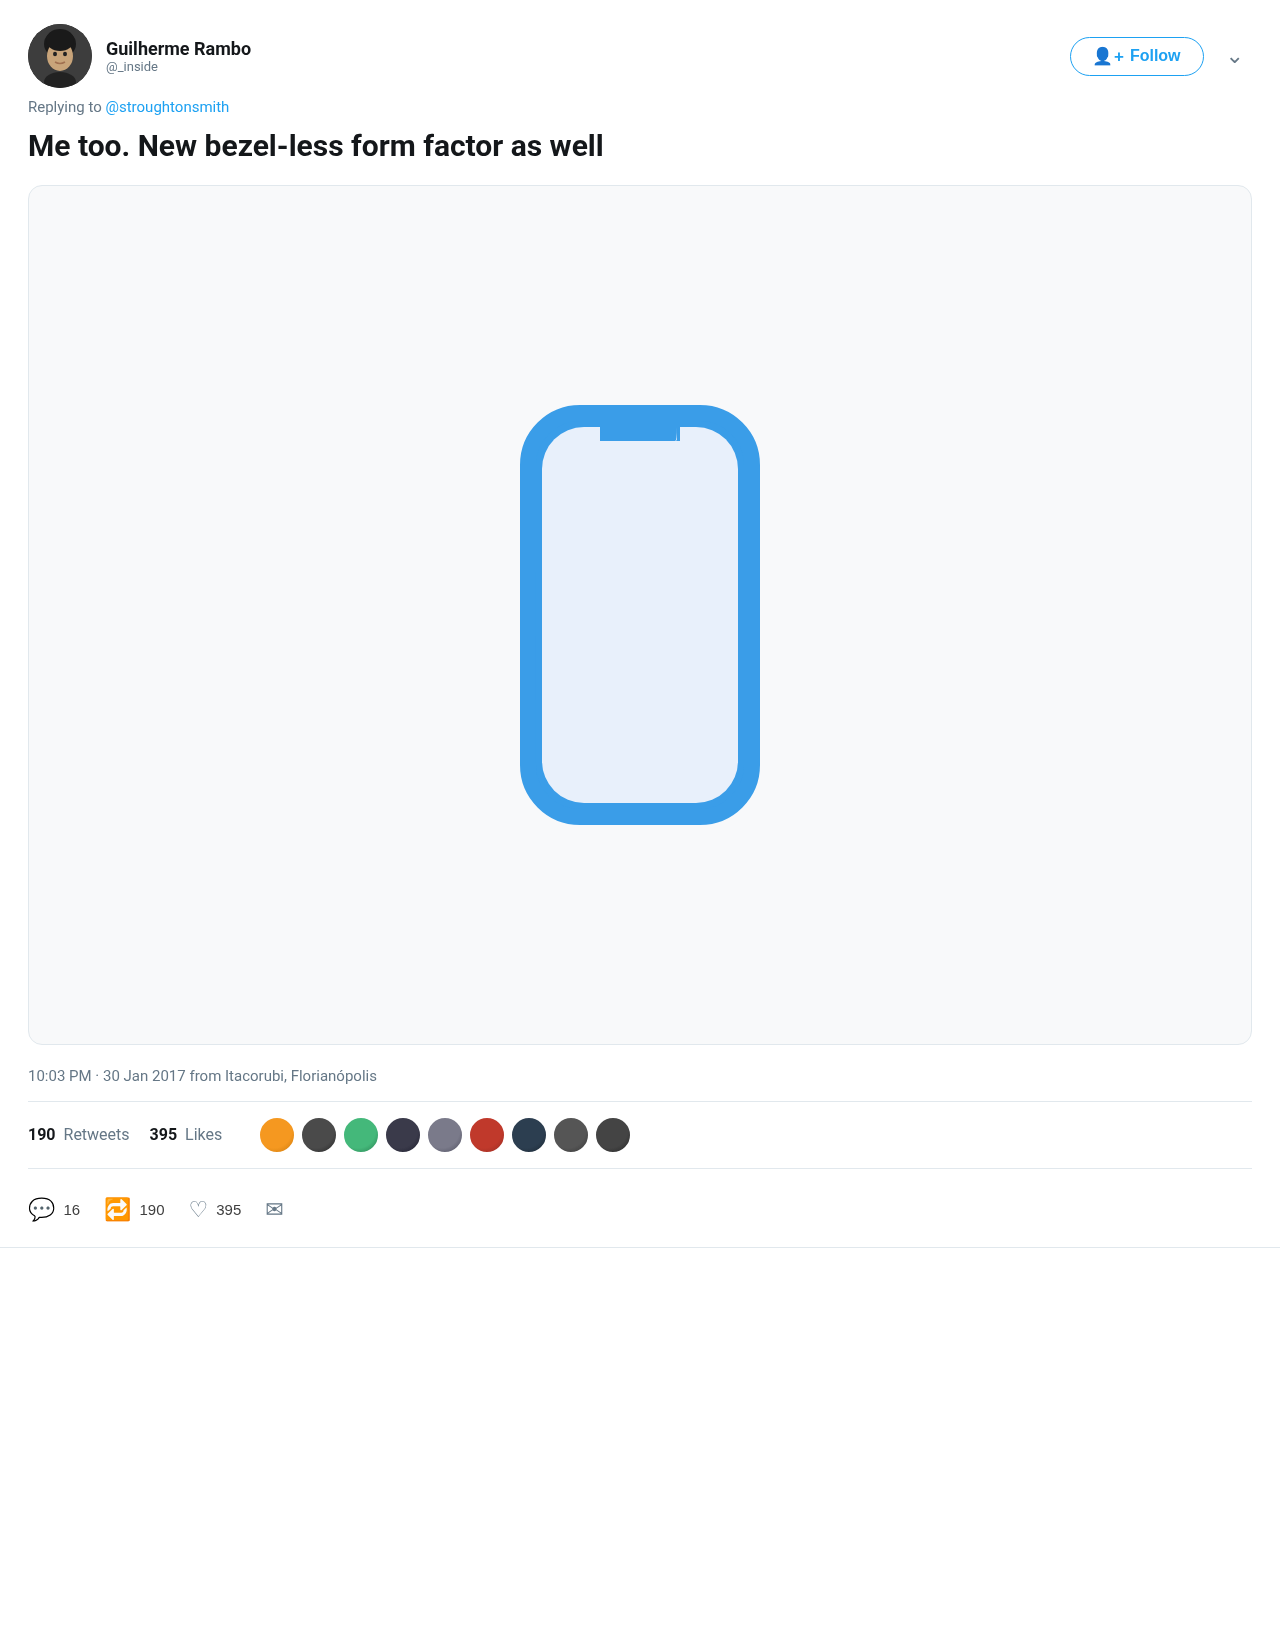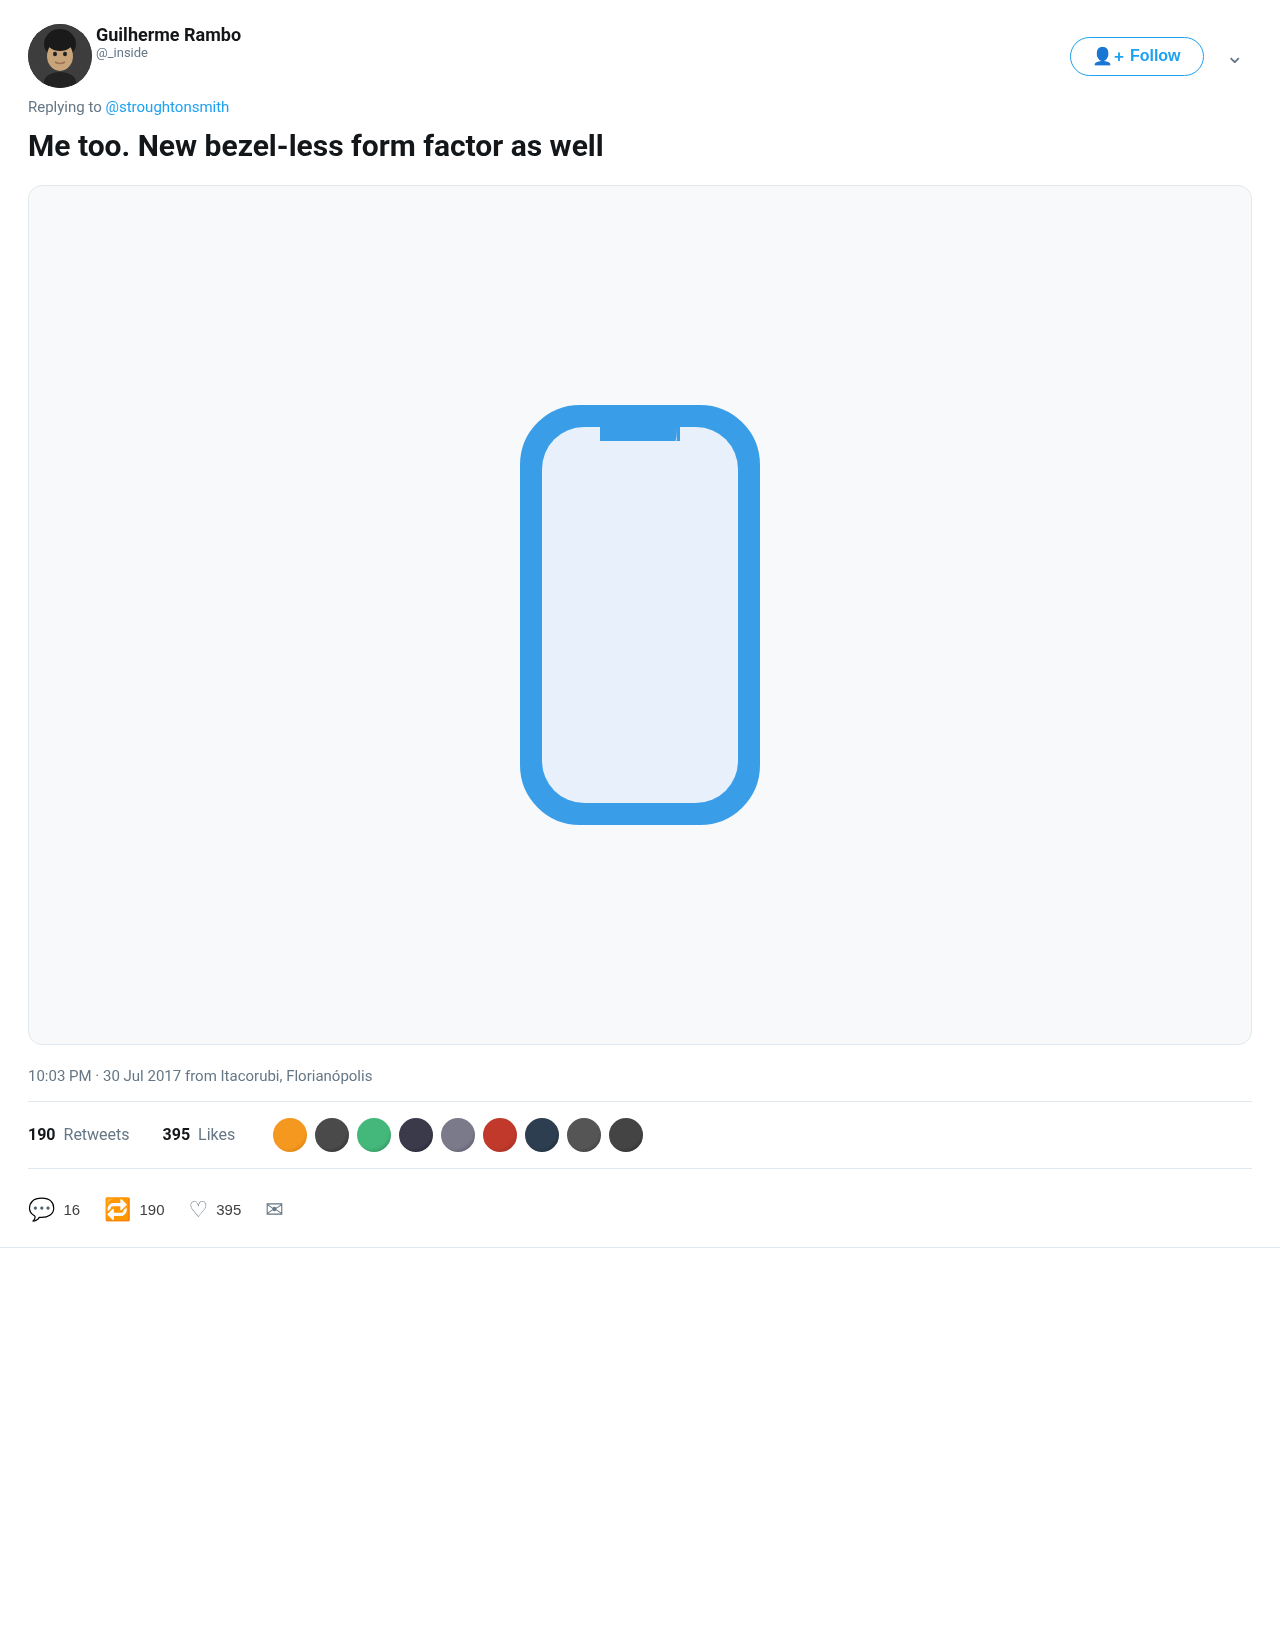--- a/index.html
+++ b/index.html
@@ -16,21 +16,22 @@
       border-bottom: 1px solid #e1e8ed;
     }
     .tweet-header {
       display: flex;
       align-items: center;
       justify-content: space-between;
       margin-bottom: 10px;
     }
     .tweet-header-left {
       display: flex;
-      gap: 4px;
+      align-items: center;
+      gap: 14px;
     }
     .avatar {
       width: 64px;
       height: 64px;
       border-radius: 50%;
       background: #555;
       overflow: hidden;
       flex-shrink: 0;
     }
     
@@ -130,21 +131,21 @@
       border-top: 1px solid #e1e8ed;
       border-bottom: 1px solid #e1e8ed;
       padding: 14px 0;
       display: flex;
       align-items: center;
       gap: 20px;
       margin-bottom: 12px;
     }
     .stats-counts {
       display: flex;
-      gap: 33px;
+      gap: 20px;
     }
     .stat-item {
       font-size: 16px;
       color: #14171a;
     }
     .stat-label {
       color: #657786;
       margin-left: 4px;
     }
     .stat-bold {
@@ -265,21 +266,21 @@
 
         <rect x="83" y="22" width="74" height="12" rx="0" fill="#3a9de8"></rect>
 
         <path d="M83 34 Q83 36 85 36 L155 36 Q157 36 157 34 L157 22 Q157 36 155 36 L85 36 Q83 36 83 34 Z" fill="#e8f0fb"></path>
 
         <rect x="8" y="8" width="224" height="404" rx="52" ry="52" fill="none" stroke="#3a9de8" stroke-width="16"></rect>
       </svg>
     </div>
   </div>
 
-  <div class="tweet-timestamp">10:03 PM · 30 Jul 2017 from Itacorubi, Florianópolis</div>
+  <div class="tweet-timestamp">10:03 PM · 30 Jan 2017 from Itacorubi, Florianópolis</div>
 
   <div class="tweet-stats">
     <div class="stats-counts">
       <span class="stat-item">
         <span class="stat-bold">190</span>
         <span class="stat-label">Retweets</span>
       </span>
       <span class="stat-item">
         <span class="stat-bold">395</span>
         <span class="stat-label">Likes</span>

